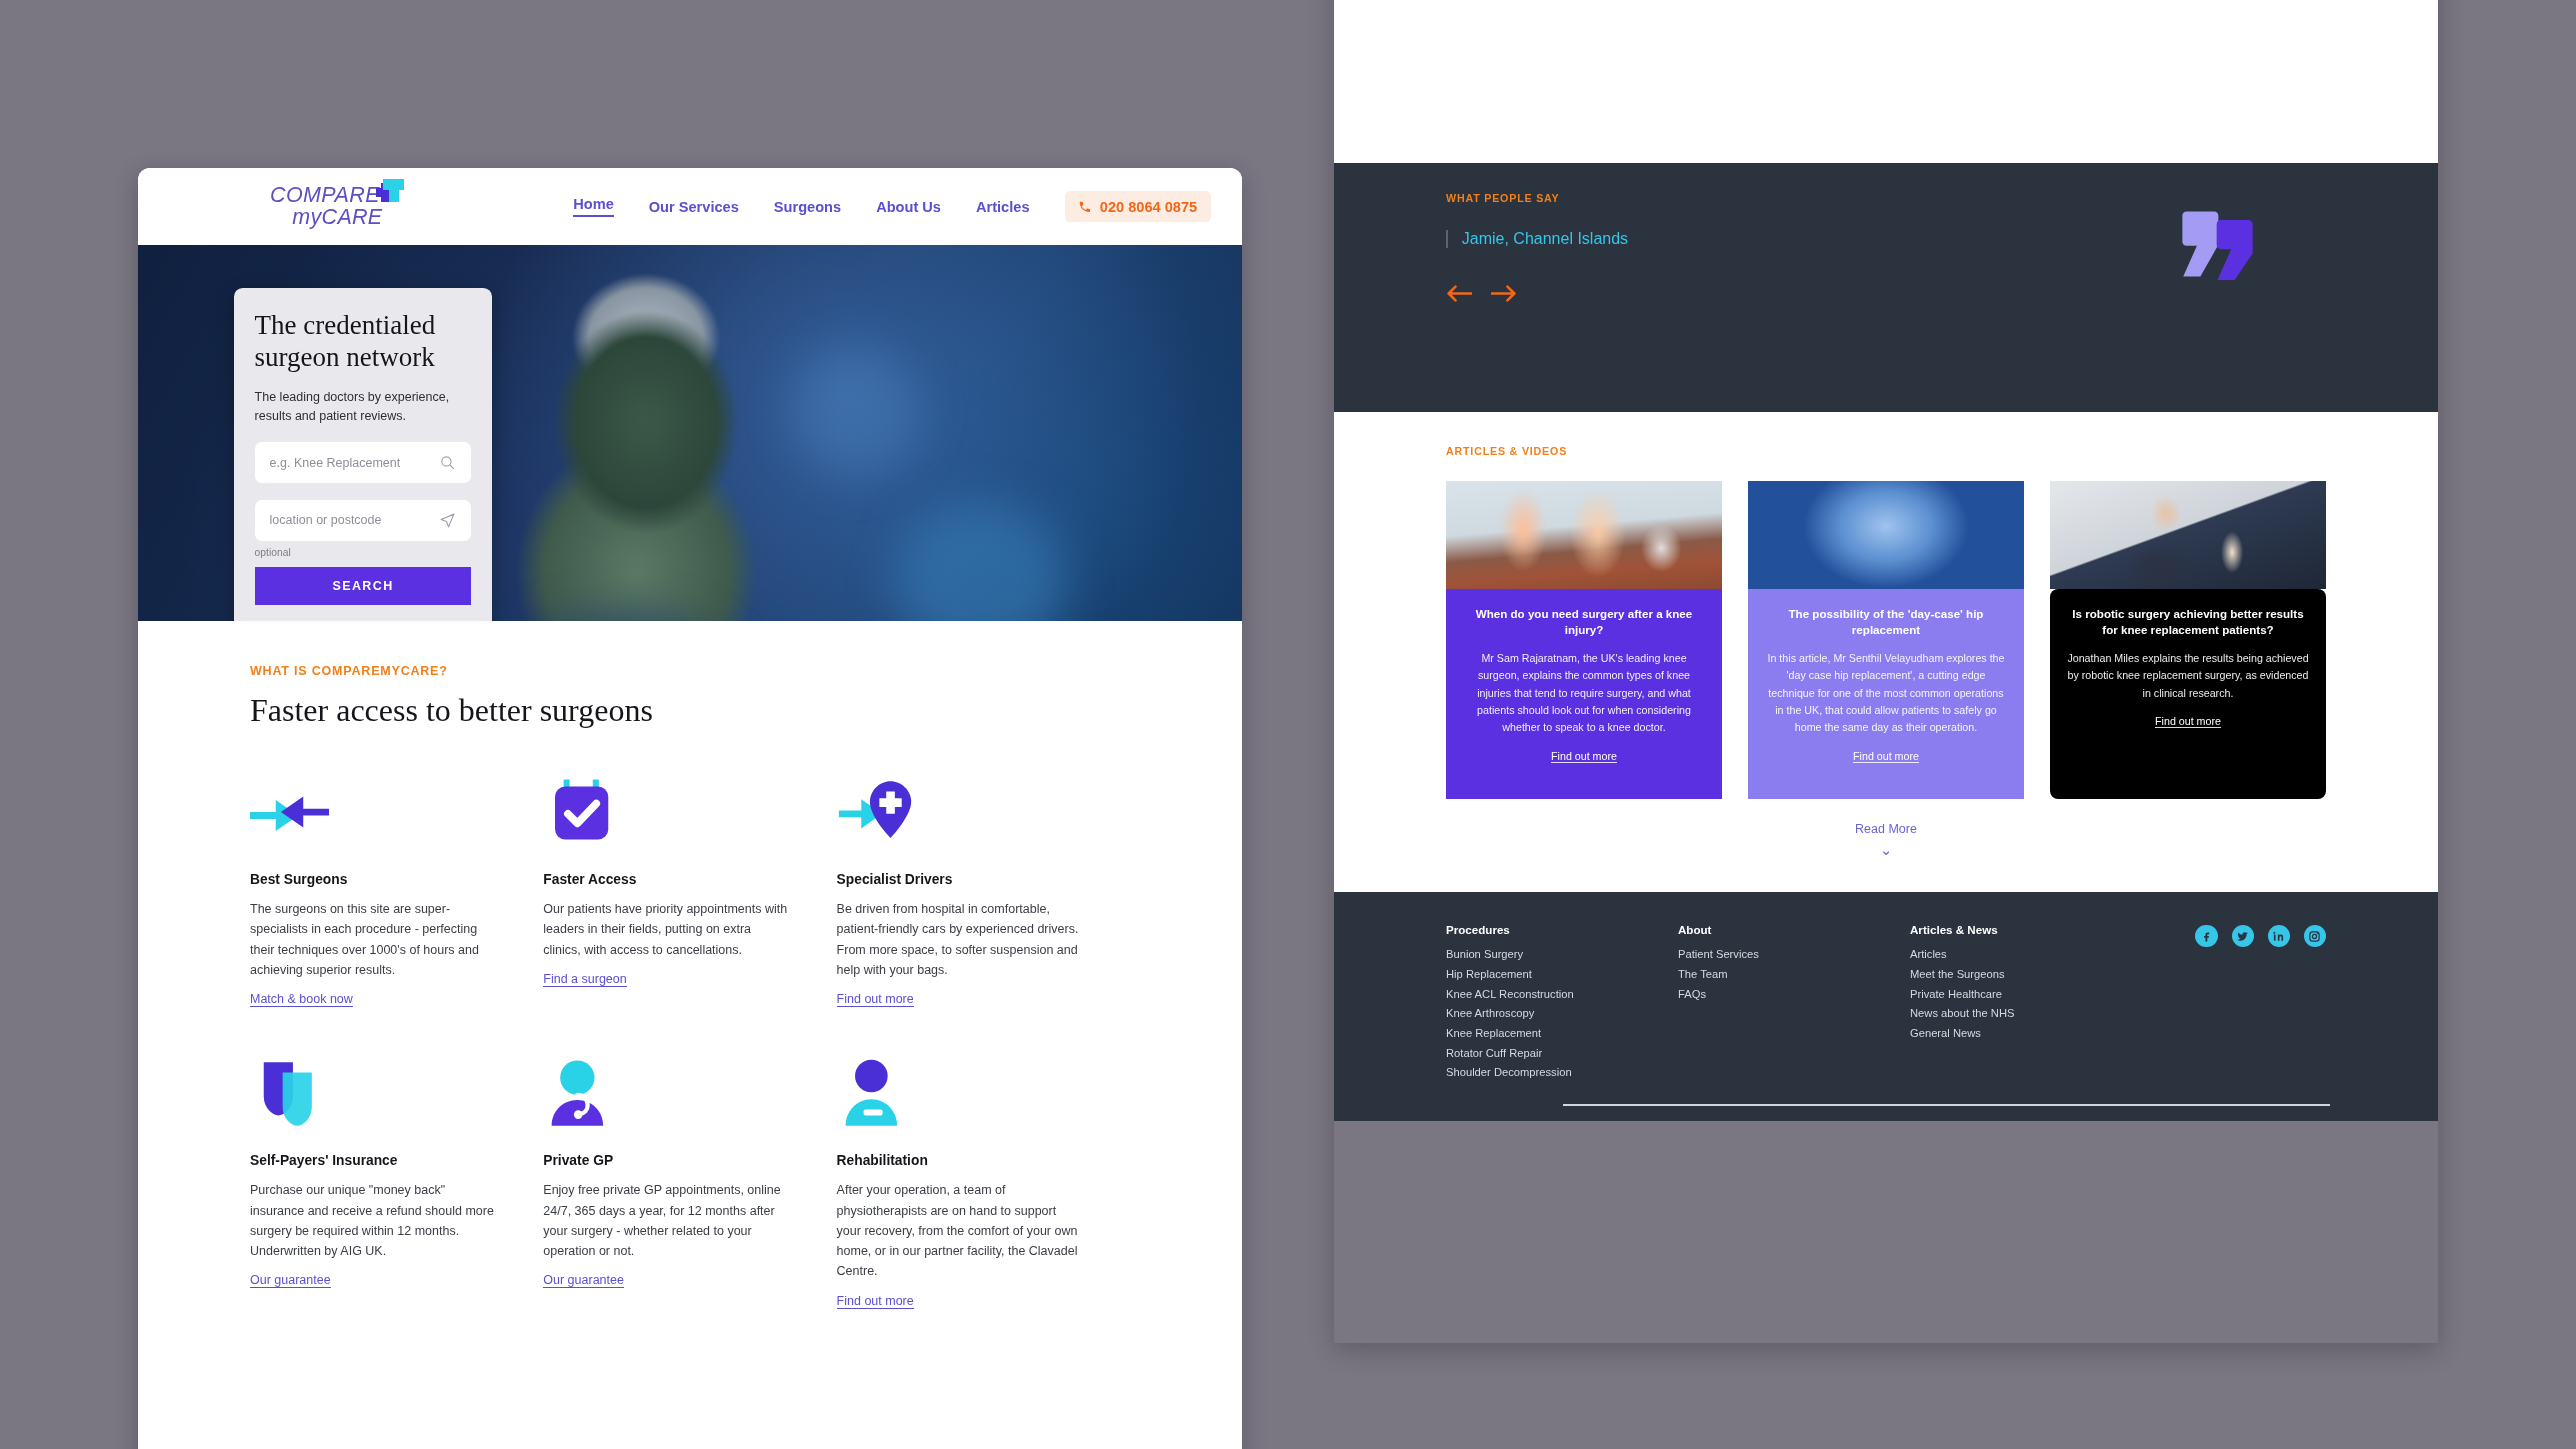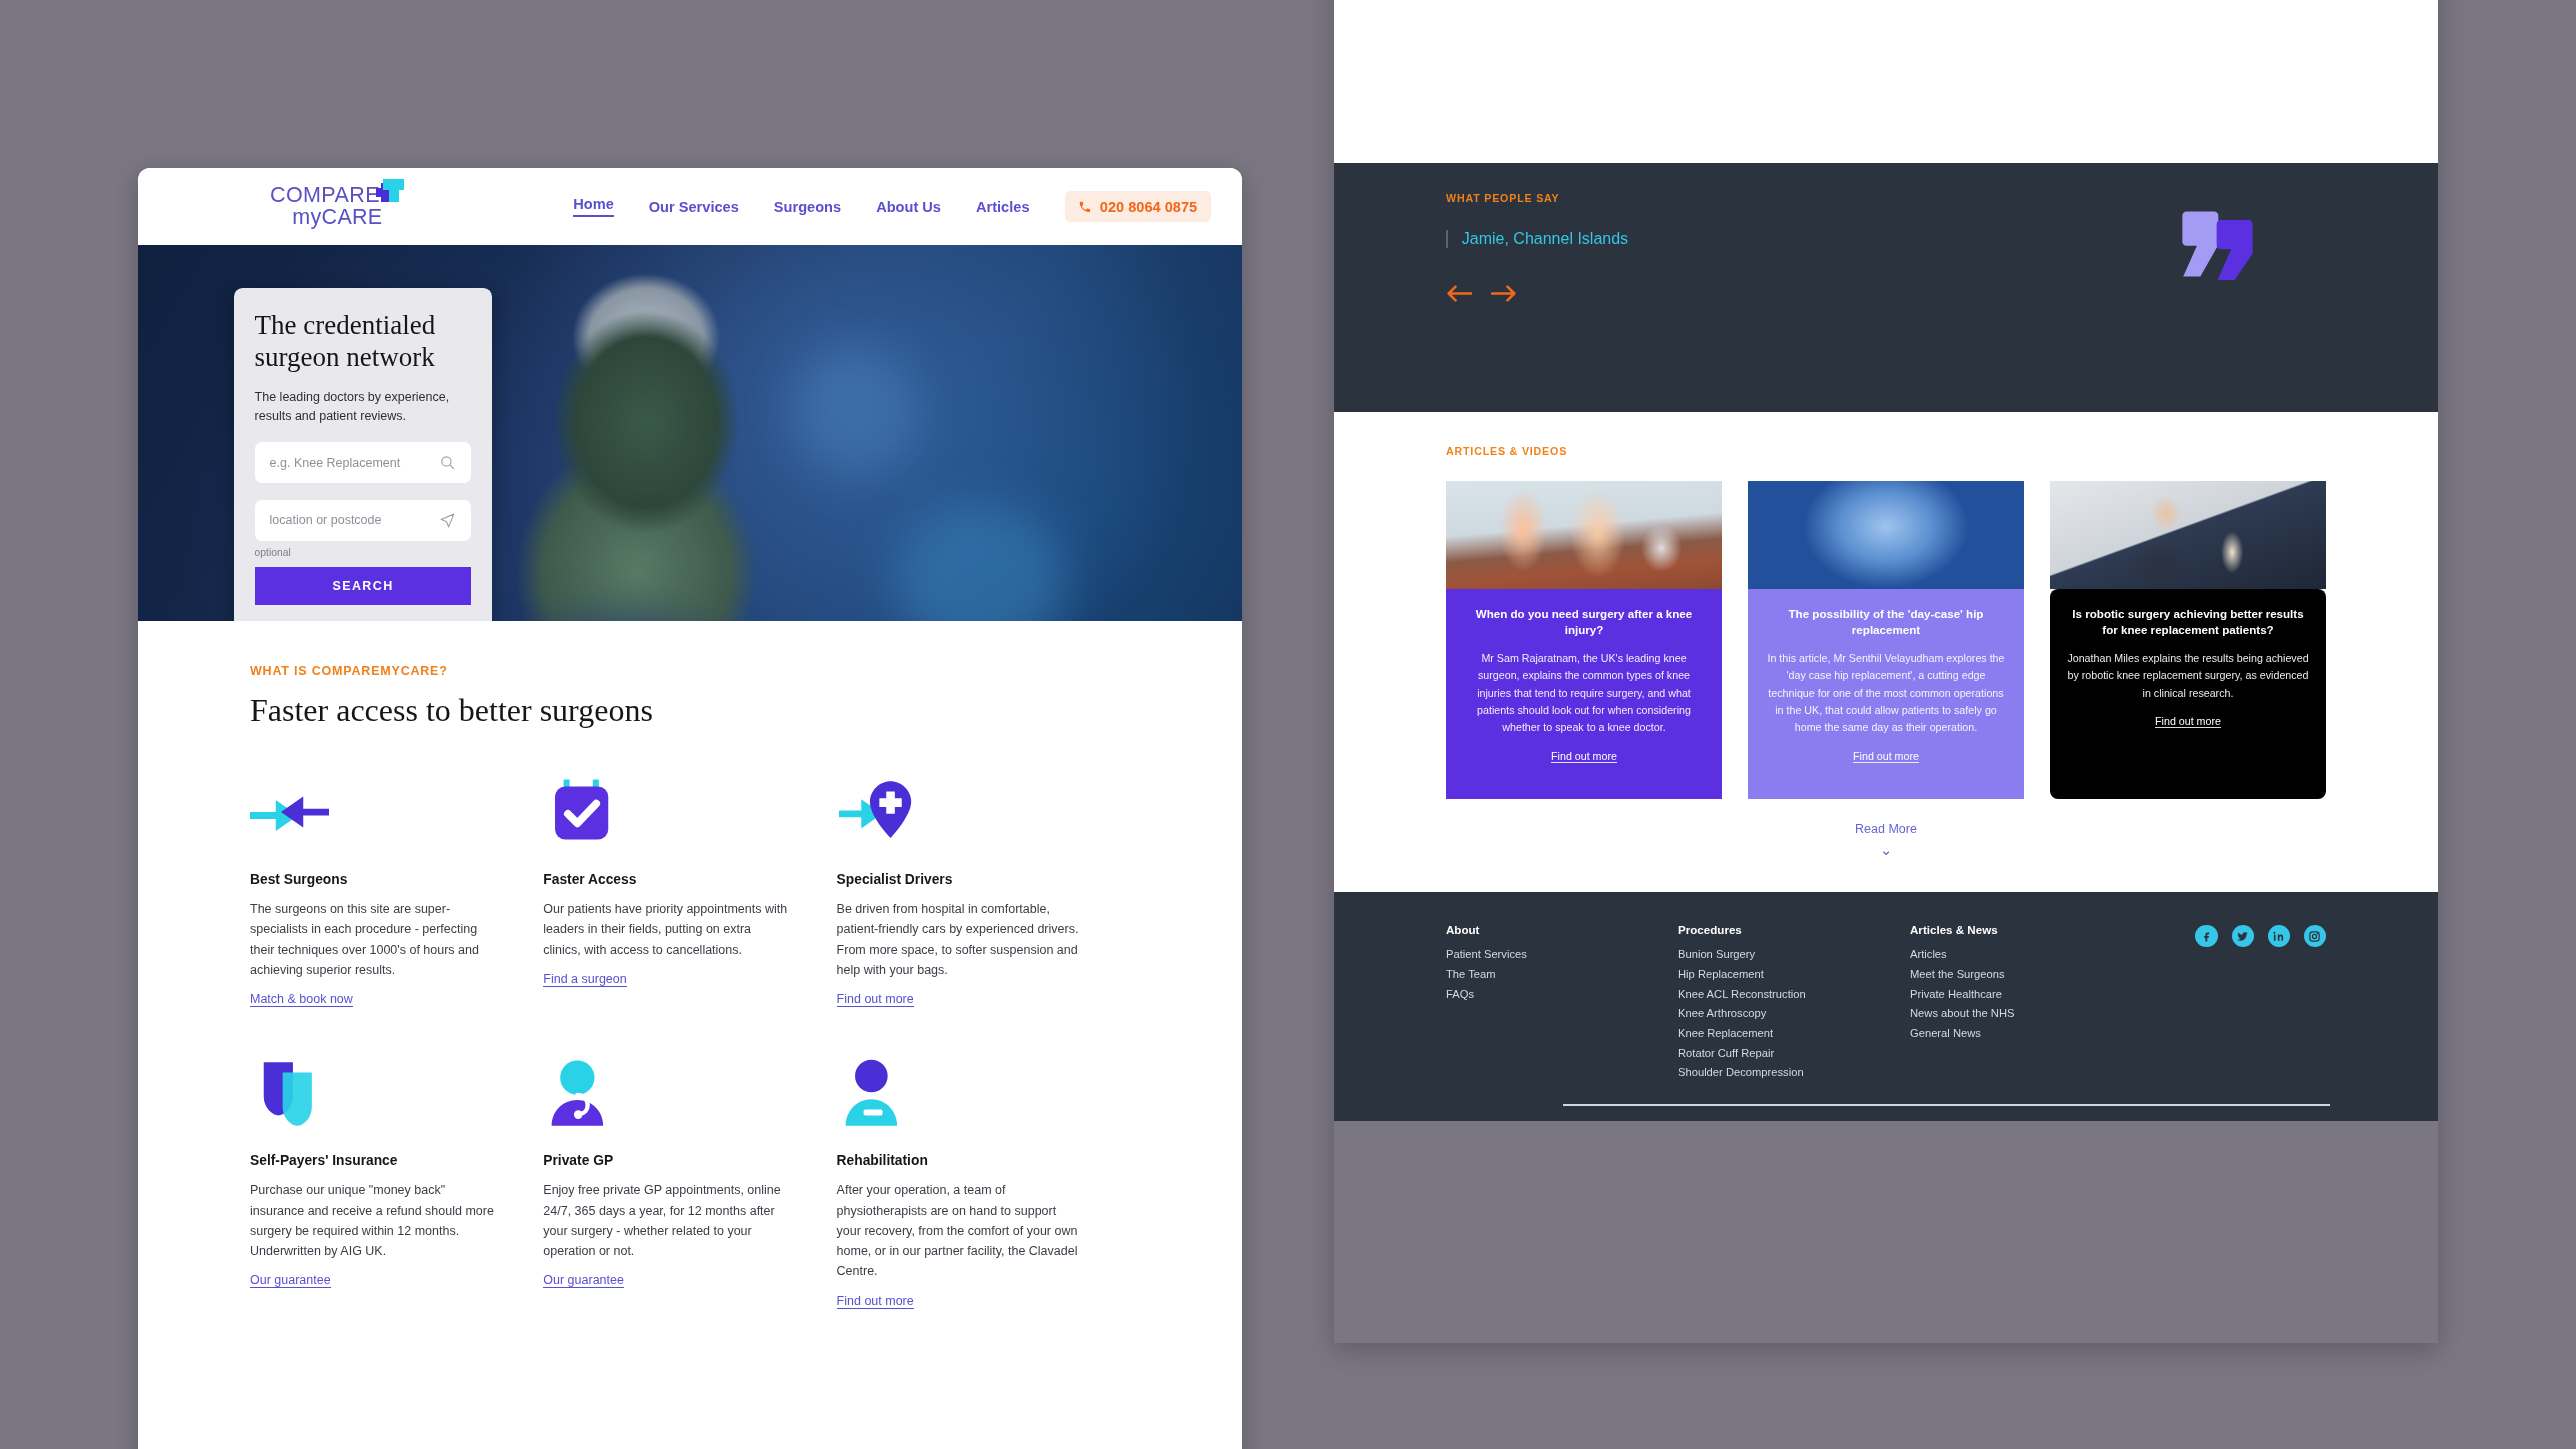--- a/index.html
+++ b/index.html
@@ -17,21 +17,21 @@
     width: 1104px; height: 1427px;
     background: #ffffff;
     border-radius: 12px 12px 0 0;
     box-shadow: 0 6.9px 24px rgba(0,0,0,.22);
     overflow: hidden;
   }
   .topbar {
     height: 77px; display: flex; align-items: center;
     padding: 0 31px; background: #fff;
   }
-  .logo { display: flex; align-items: flex-start; margin-left: 101px; }
+  .logo { display: flex; align-items: flex-start; margin-left: 101px; font-style: italic; }
   .logo-words { display: flex; flex-direction: column; line-height: 1.02; }
   .logo-words .l1 { font-size: 21.5px; letter-spacing: 0.4px; color: #5b4fc4; }
   .logo-words .l2 { font-size: 21.5px; letter-spacing: 0.3px; color: #5b4fc4; padding-left: 22.3px; }
   .logo-cross { position: relative; width: 29px; height: 29px; margin-left: -6.9px; margin-top: -5.2px; }
   .logo-cross .c-cy { position: absolute; background: #2ad2e8; }
   .logo-cross .c-pu { position: absolute; background: #4a2fd6; }
 
   .nav { margin-left: auto; display: flex; align-items: center; gap: 35px; }
   .nav a {
     font-size: 14.6px; font-weight: bold; color: #5a4fd0;
@@ -399,38 +399,38 @@
       <div class="readmore">
         <a>Read More</a>
         <div class="chev">⌄</div>
       </div>
     </div>
 
     <div class="footer">
       <div class="fcols">
 
         <div class="fcol">
-          <h5>About</h5>
-          <a>Patient Services</a>
-          <a>The Team</a>
-          <a>FAQs</a>
-        </div>
-
-        <div class="fcol">
           <h5>Procedures</h5>
           <a>Bunion Surgery</a>
           <a>Hip Replacement</a>
           <a>Knee ACL Reconstruction</a>
           <a>Knee Arthroscopy</a>
           <a>Knee Replacement</a>
           <a>Rotator Cuff Repair</a>
           <a>Shoulder Decompression</a>
         </div>
 
         <div class="fcol">
+          <h5>About</h5>
+          <a>Patient Services</a>
+          <a>The Team</a>
+          <a>FAQs</a>
+        </div>
+
+        <div class="fcol">
           <h5>Articles &amp; News</h5>
           <a>Articles</a>
           <a>Meet the Surgeons</a>
           <a>Private Healthcare</a>
           <a>News about the NHS</a>
           <a>General News</a>
         </div>
 
         <div class="socials">
           <div class="soc">

